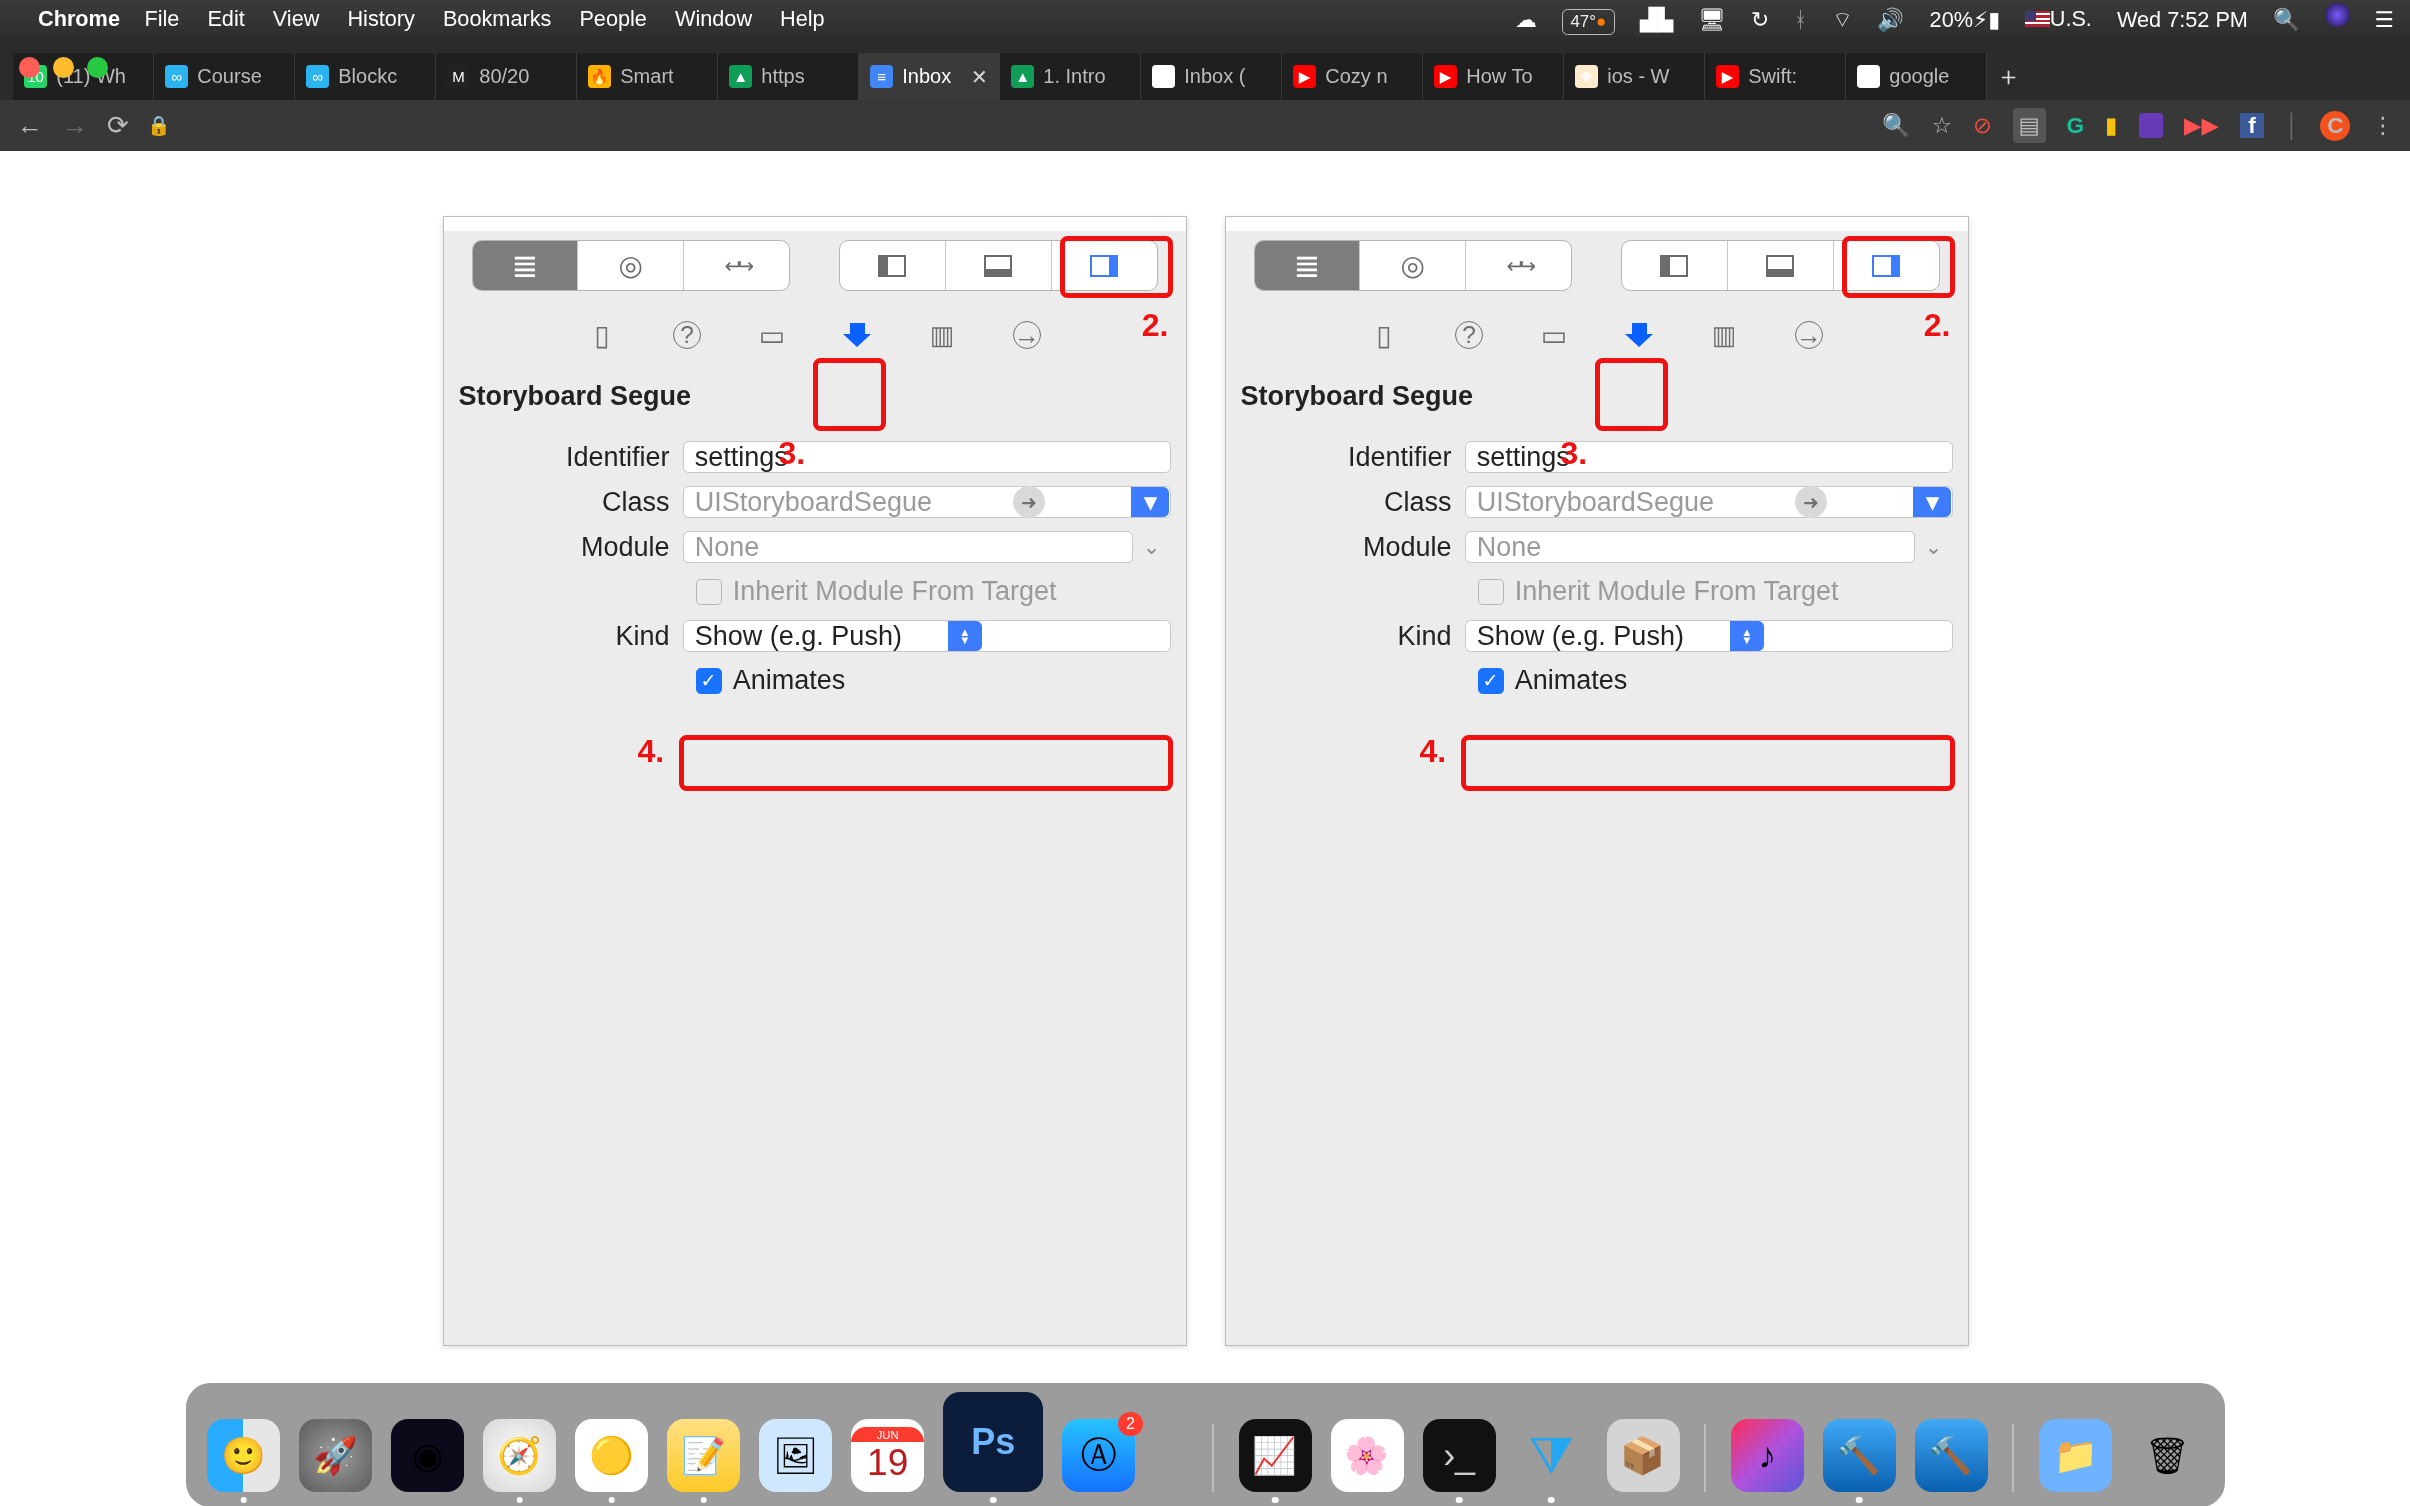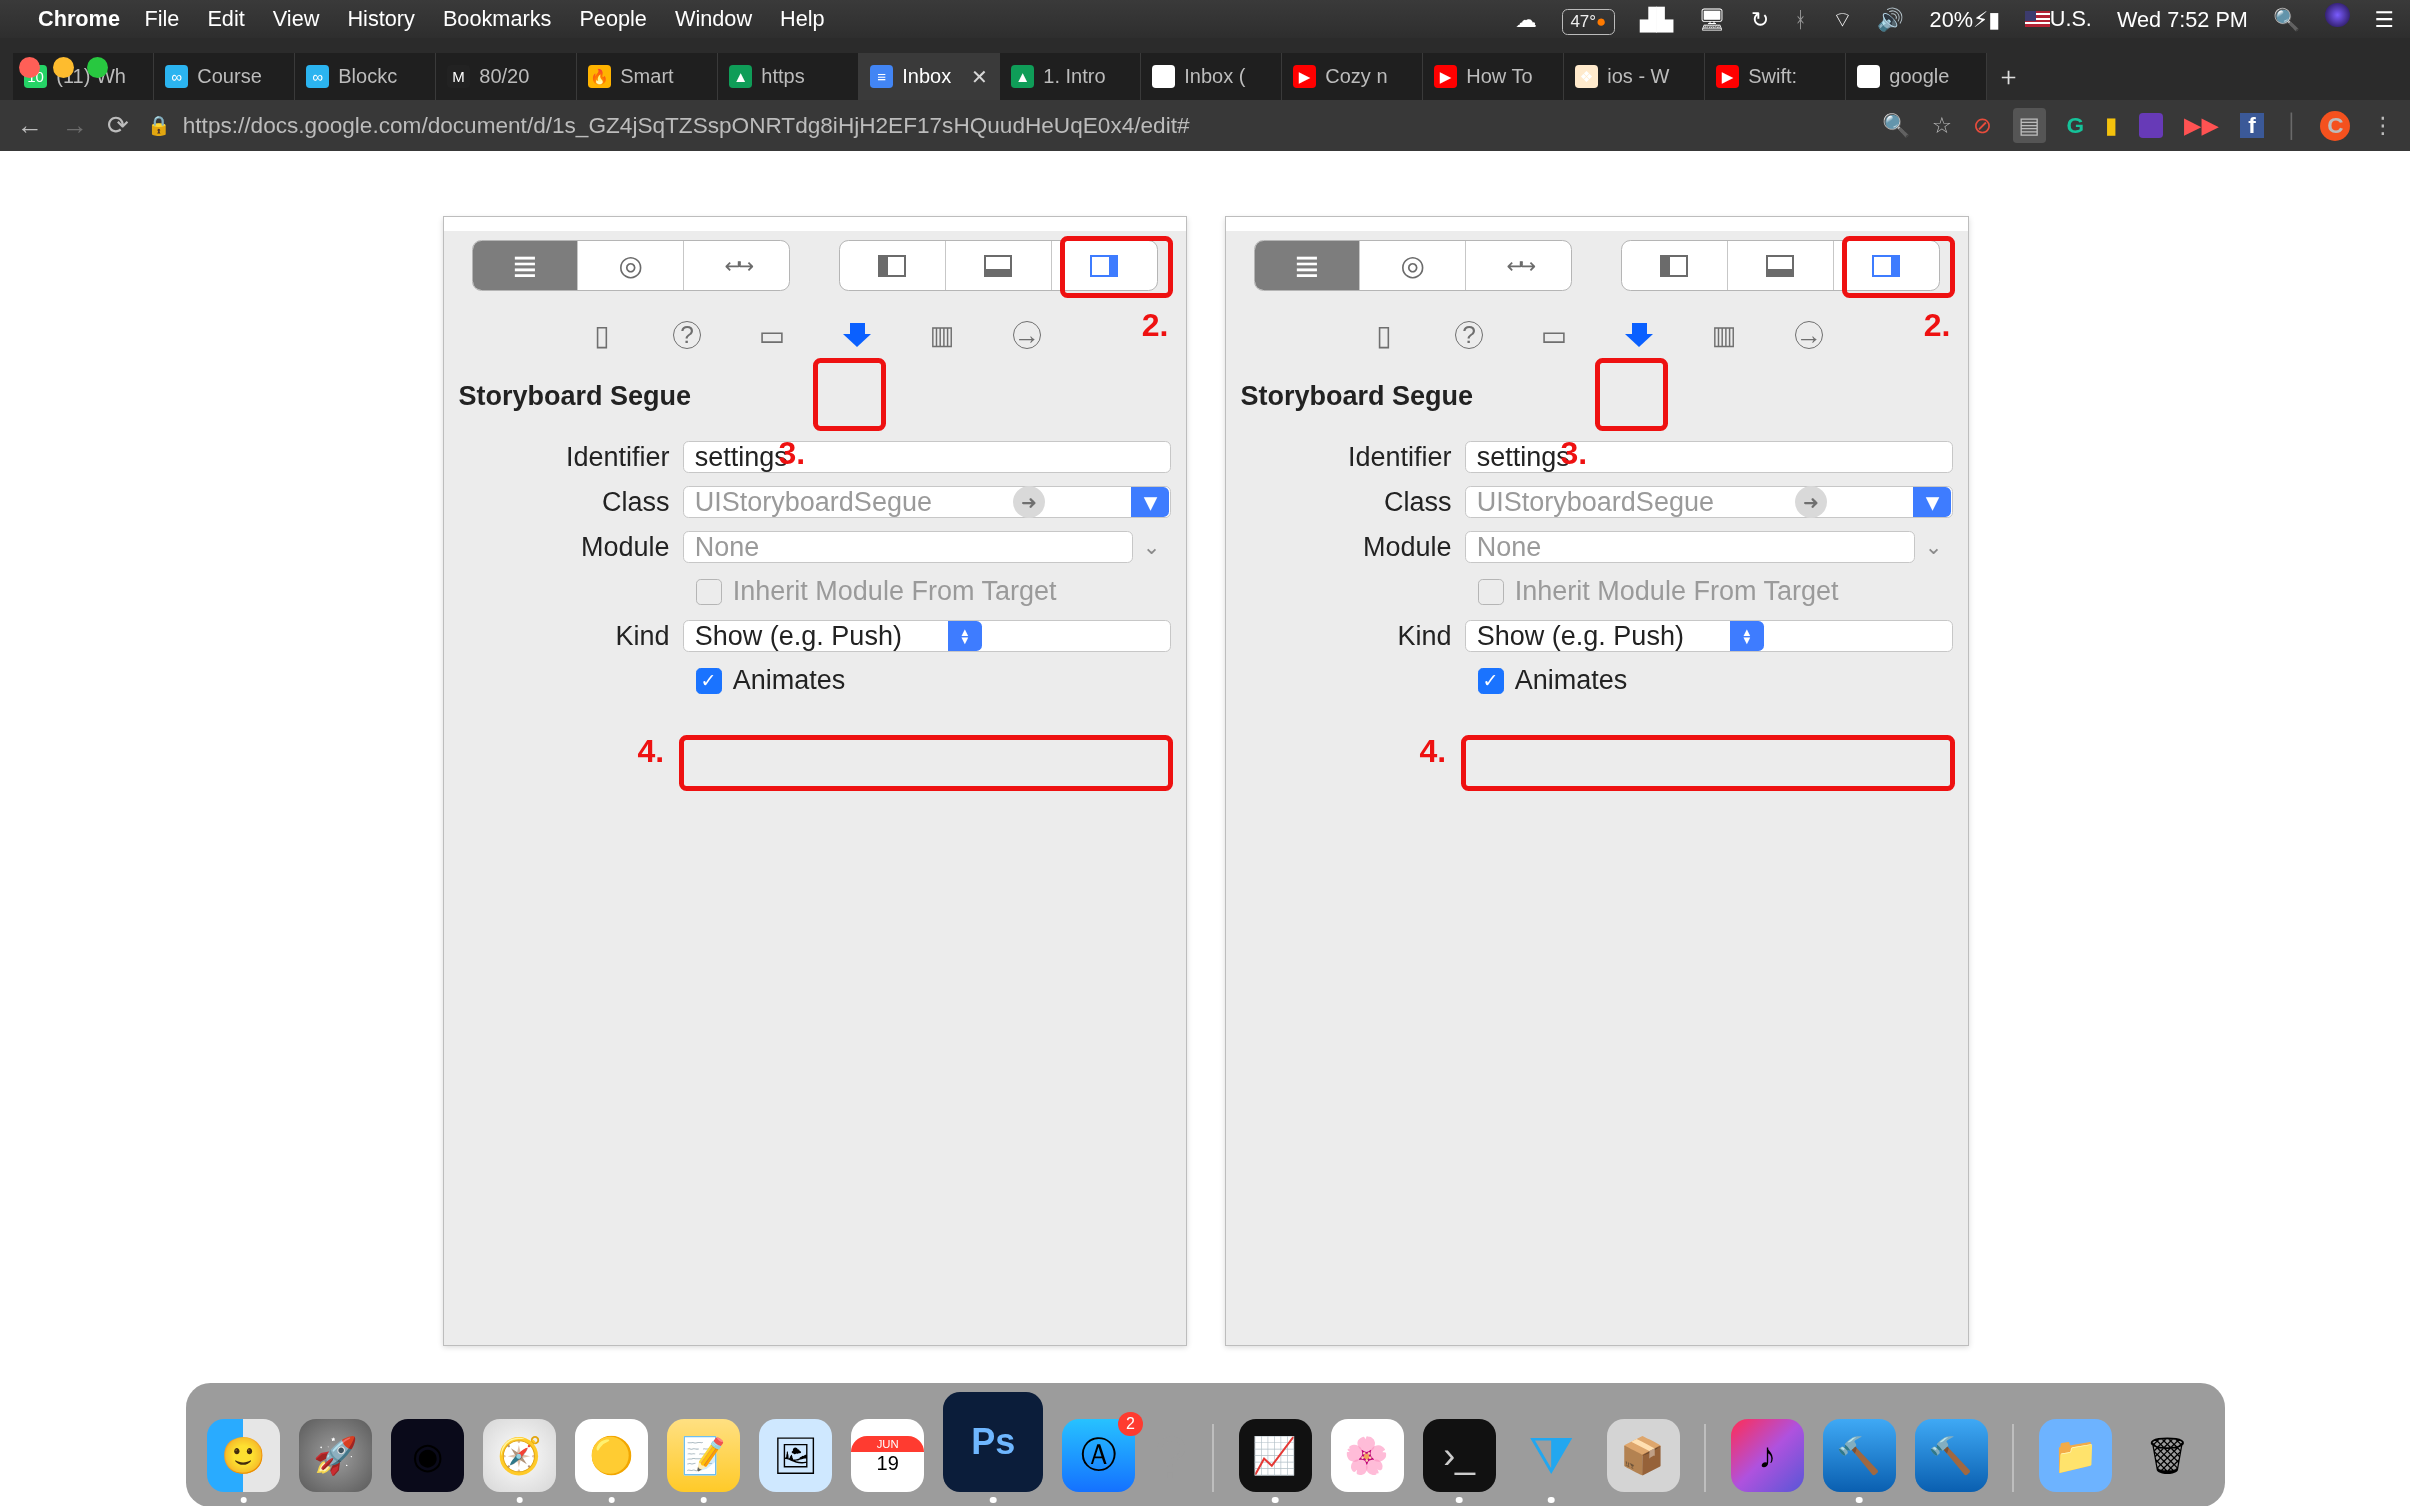--- a/index.html
+++ b/index.html
@@ -208,21 +208,20 @@
         <span>google</span>
       </div>
     <div class="newtab">＋</div>
   </div>
   <div class="addrbar">
     <span class="nav-btn">←</span>
     <span class="nav-btn" style="opacity:.4">→</span>
     <span class="nav-btn">⟳</span>
     <div class="url-field">
       <span class="lock">🔒</span>
-      <span class="url">https://docs.google.com/document/d/1s_GZ4jSqTZSspONRTdg8iHjH2EF17sHQuudHeUqE0x4/edit#</span>
     </div>
     <div class="right-icons">
       <span>🔍</span>
       <span>☆</span>
       <span style="color:#e74c3c">⊘</span>
       <span style="background:#555;padding:3.8px 5.6px;border-radius:3.8px;">▤</span>
       <span style="color:#15c39a;font-weight:700;">G</span>
       <span style="color:#f4c20d">▮</span>
       <span style="background:#673ab7;width:24.5px;height:24.5px;border-radius:3.8px;"></span>
       <span style="color:#ff5252">▶▶</span>
@@ -394,21 +393,21 @@
   <div class="dock-inner">
     <div class="dicon" style="background:linear-gradient(90deg,#29abff 50%,#e6e6e6 50%);">🙂<span class="dot"></span></div>
     <div class="dicon" style="background:radial-gradient(#9e9e9e,#5a5a5a);">🚀</div>
     <div class="dicon" style="background:#0a0a1a;">◉</div>
     <div class="dicon" style="background:radial-gradient(#fdfdfd,#d6d6d6);">🧭<span class="dot"></span></div>
     <div class="dicon" style="background:#fff;">🟡<span class="dot"></span></div>
     <div class="dicon" style="background:linear-gradient(#ffe082,#ffca28);">📝<span class="dot"></span></div>
     <div class="dicon" style="background:#cfe8ff;">🖼</div>
     <div class="dicon" style="background:#fff;flex-direction:column;">
       <div style="font-size:11.3px;background:#ff3b30;color:#fff;width:100%;text-align:center;border-radius:17px 17px 0 0;padding:1.9px 0;">JUN</div>
-      <div style="font-size:20px;color:#000000;font-weight:300;">19</div>
+      <div style="font-size:37px;color:#b91c1c;font-weight:300;">19</div>
     </div>
     <div class="dicon big" style="background:#0b1d3a;color:#6fb7ff;font-weight:700;">Ps<span class="dot"></span></div>
     <div class="dicon" style="background:linear-gradient(#27c2ff,#1471ff);">Ⓐ<span class="badge">2</span></div>
     <div class="dq">?</div>
     <div class="sep"></div>
     <div class="dicon" style="background:#111;">📈<span class="dot"></span></div>
     <div class="dicon" style="background:#fff;">🌸</div>
     <div class="dicon" style="background:#111;color:#ccc;">›_<span class="dot"></span></div>
     <div class="dicon" style="background:transparent;color:#22a7f0;font-size:51px;">⧩<span class="dot"></span></div>
     <div class="dicon" style="background:#d4d4d4;">📦</div>

